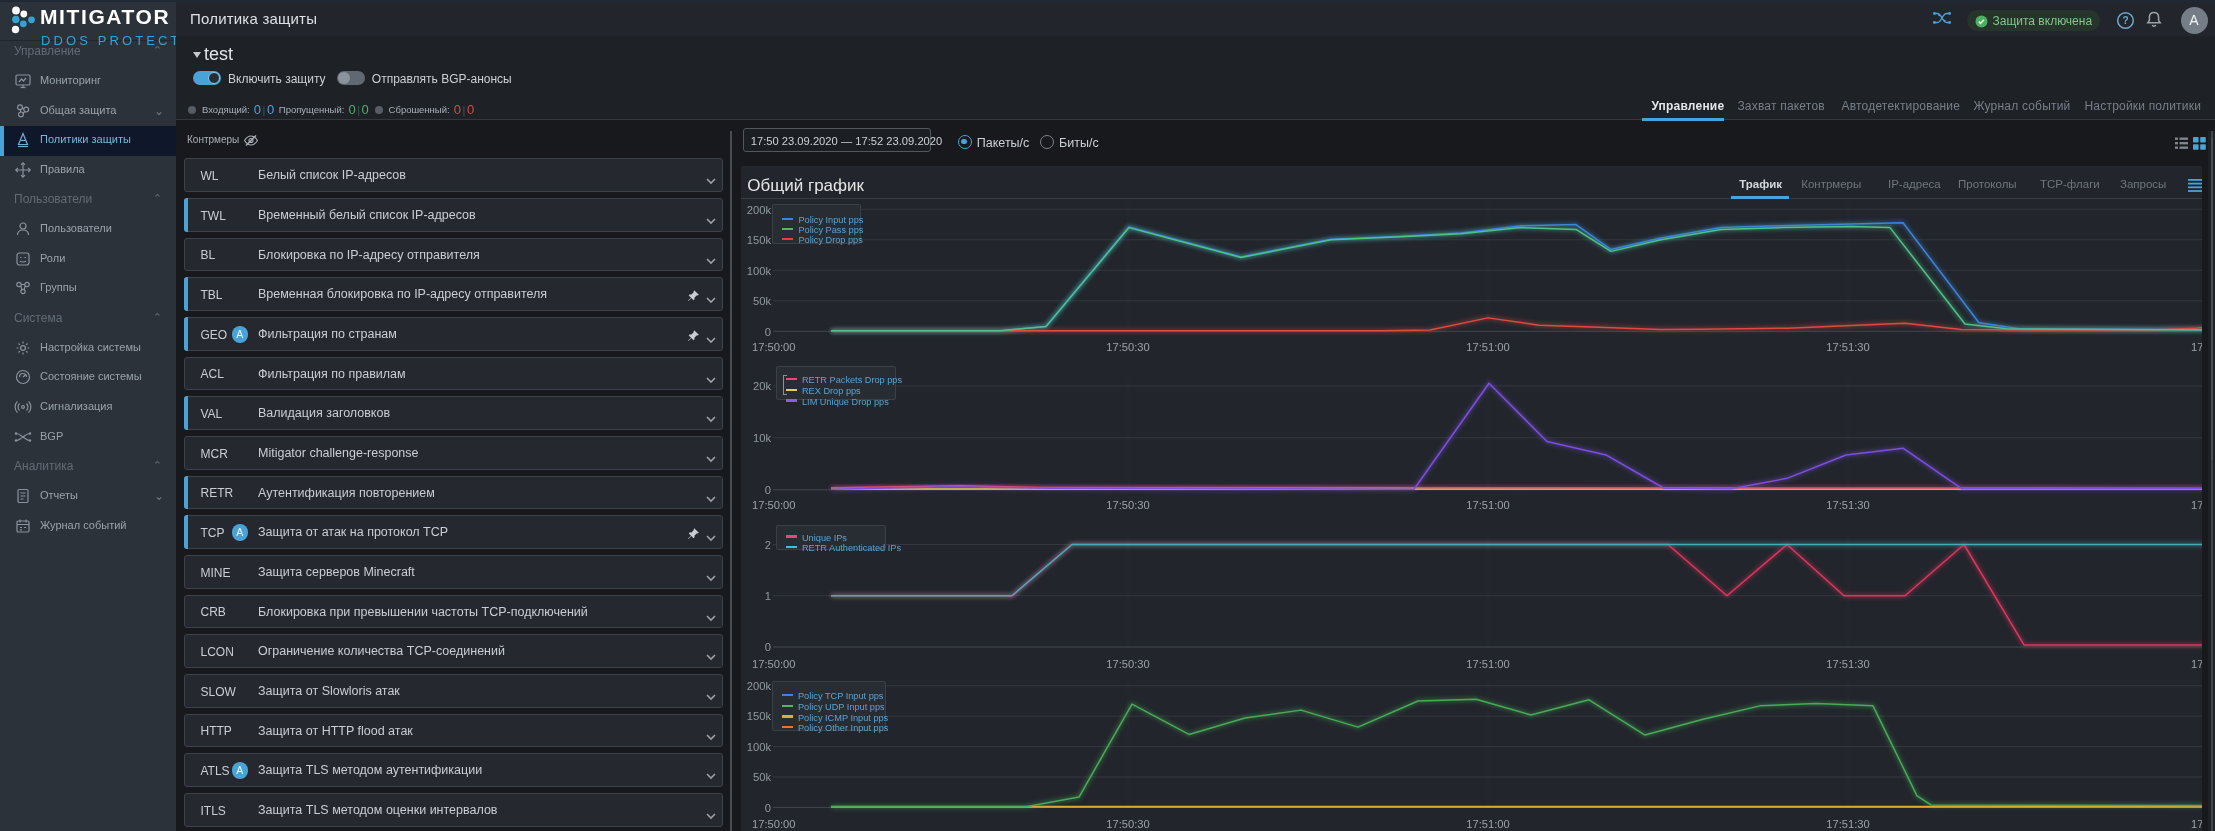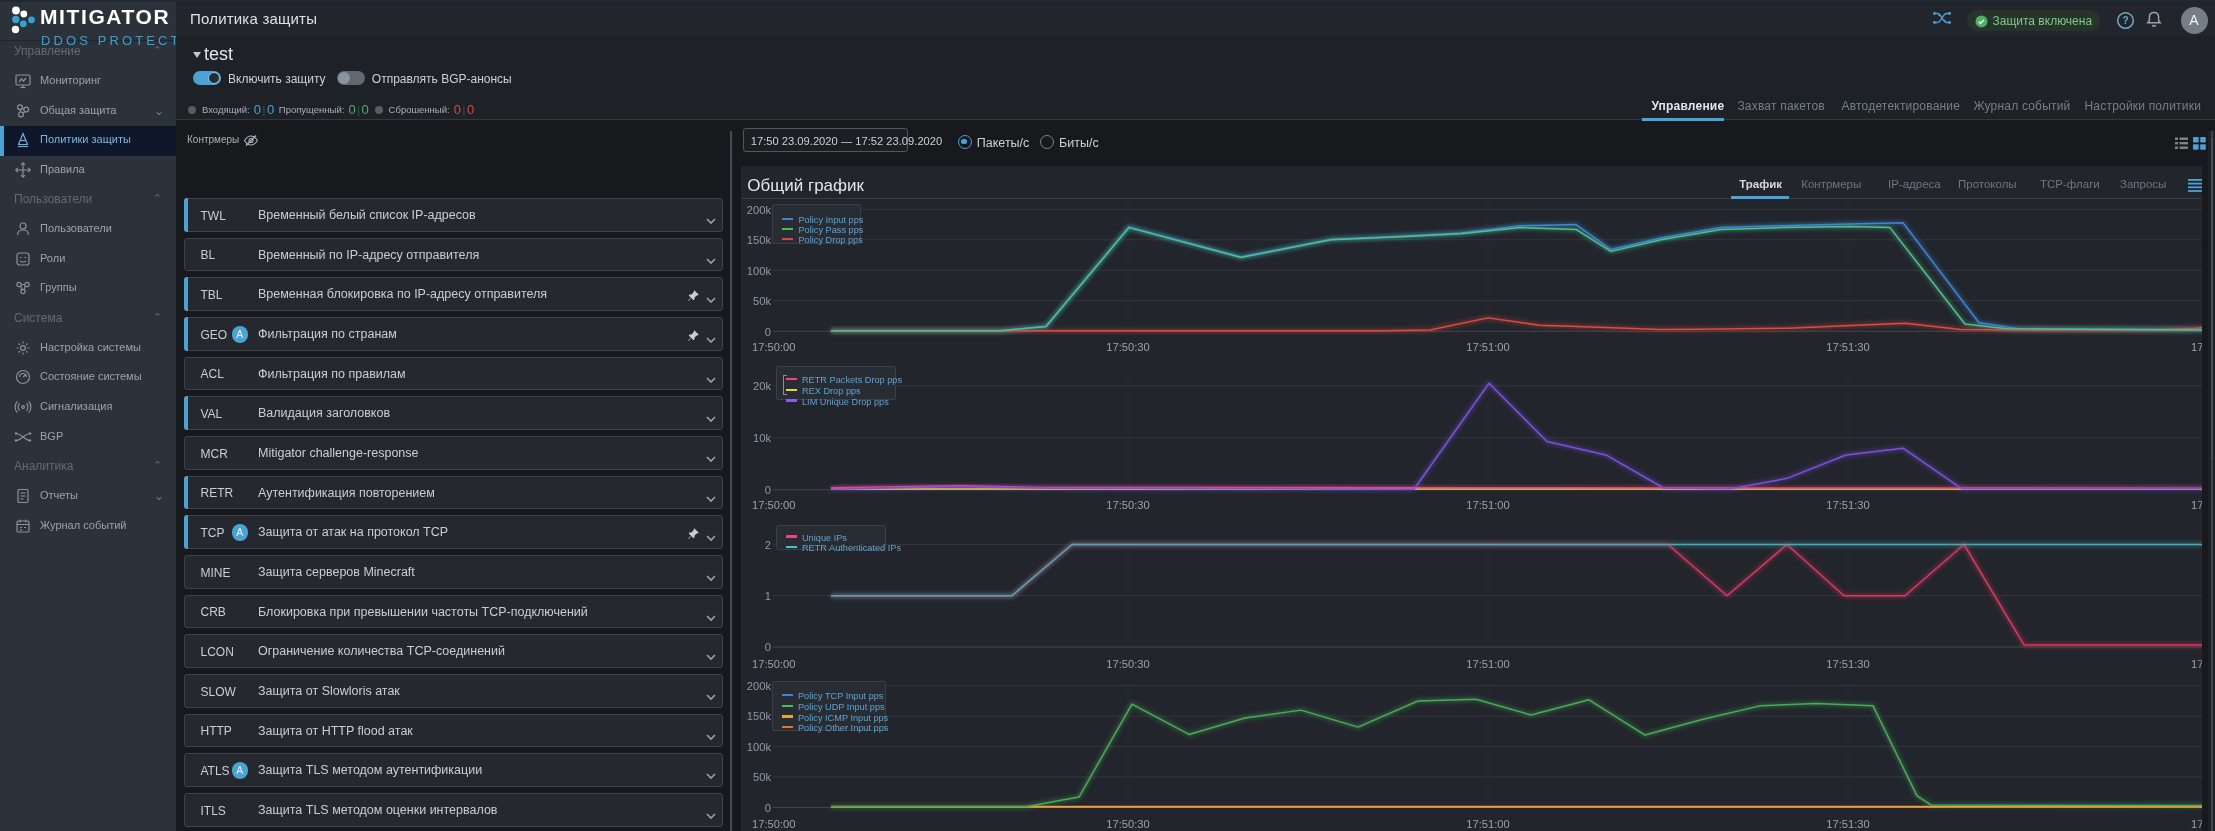--- a/index.html
+++ b/index.html
@@ -45,21 +45,21 @@
 .cbar{position:absolute;left:-1px;top:-1px;width:4px;height:33.5px;background:#4aa3d6;border-radius:3px 0 0 3px}
 .ccode{position:absolute;left:16px;top:9.5px;font-size:12px;color:#c9ced3}
 .cbadge{position:absolute;left:47px;top:8px;width:16.5px;height:16.5px;border-radius:50%;background:#4aa3d6;color:#eef4f8;font-size:10.5px;text-align:center;line-height:17px}
 .cdesc{position:absolute;left:73.5px;top:9px;font-size:12.5px;color:#c9ced3;white-space:nowrap}
 .cpin{position:absolute;right:22px;top:10px}
 .cchev{position:absolute;right:5px;top:12px}
 #lscroll{position:absolute;left:729.5px;top:131px;width:2px;height:700px;background:#454c54}
 #rgutter{position:absolute;left:2207.5px;top:131px;width:7.5px;height:700px;background:#1e2126}
 #rscroll{position:absolute;left:2210.8px;top:131px;width:2.6px;height:700px;background:#3f454d}
 #rscroll2{position:absolute;left:2210.8px;top:138px;width:2.6px;height:322px;background:#4a5059}
-#timebox{position:absolute;left:742.7px;top:128.4px;width:165px;height:23.4px;border:1px solid #51575d;border-radius:3px;background:#1b1e23}
+#timebox{position:absolute;left:742.7px;top:128.4px;width:188px;height:23.4px;border:1px solid #51575d;border-radius:3px;background:#1b1e23}
 #timebox span{position:absolute;left:7px;top:5.5px;font-size:11.2px;color:#ccd1d5;white-space:nowrap}
 .radio{position:absolute;width:14px;height:14px;border-radius:50%;top:135px}
 .radio.sel{border:1.8px solid #4aa3d6}
 .radio.sel i{position:absolute;left:2.6px;top:2.6px;width:5.5px;height:5.5px;border-radius:50%;background:#4aa3d6}
 .radio.un{border:1.8px solid #7a828a}
 .rlab{position:absolute;top:135.5px;font-size:12.5px;color:#ccd1d6}
 #viewicons{position:absolute;left:2175px;top:136px;width:34px;height:14px;display:flex;gap:5px;align-items:center}
 #panel{position:absolute;left:740.8px;top:166px;width:1461.7px;height:665px;background:#22262c;overflow:hidden}
 #panel .ptitle{position:absolute;left:6.5px;top:10px;font-size:17px;color:#e5e5e5}
 #pdivide{position:absolute;left:0;top:32px;width:1461.7px;height:1px;background:#383d44}
@@ -250,31 +250,38 @@
     <div class="tab" style="left:1797.4px">Журнал событий</div>
     <div class="tab" style="left:1908.5px">Настройки политики</div>
     <div id="tabline"></div>
   </div>
   <div id="lpanel-label">Контрмеры</div>
   <div id="eyeoff"><svg width="16" height="13" viewBox="0 0 16 13" fill="none" stroke="#a9b1b9" stroke-width="1.1">
         <path d="M1.5 6.5 C3.5 3.2 5.6 2 8 2 s4.5 1.2 6.5 4.5 C12.5 9.8 10.4 11 8 11 S3.5 9.8 1.5 6.5 Z"></path>
         <circle cx="8" cy="6.5" r="2"></circle>
         <path d="M3 11.5 L13 1.5" stroke-width="1.4"></path>
       </svg></div>
+<div class="card" style="top:158.4px">
+      <div class="ccode">WL</div>
+      <div class="cdesc">Белый список IP-адресов</div>
+      <div class="cchev"><svg width="12" height="8" viewBox="0 0 12 8">
+          <path d="M2 2 L6 6 L10 2" fill="none" stroke="#9aa1a8" stroke-width="1.6"></path>
+        </svg></div>
+    </div>
 <div class="card" style="top:198.1px">
       <div class="cbar"></div>
       <div class="ccode">TWL</div>
       <div class="cdesc">Временный белый список IP-адресов</div>
       <div class="cchev"><svg width="12" height="8" viewBox="0 0 12 8">
           <path d="M2 2 L6 6 L10 2" fill="none" stroke="#9aa1a8" stroke-width="1.6"></path>
         </svg></div>
     </div>
 <div class="card" style="top:237.7px">
       <div class="ccode">BL</div>
-      <div class="cdesc">Временный по IP-адресу отправителя</div>
+      <div class="cdesc">Блокировка по IP-адресу отправителя</div>
       <div class="cchev"><svg width="12" height="8" viewBox="0 0 12 8">
           <path d="M2 2 L6 6 L10 2" fill="none" stroke="#9aa1a8" stroke-width="1.6"></path>
         </svg></div>
     </div>
 <div class="card" style="top:277.4px">
       <div class="cbar"></div>
       <div class="ccode">TBL</div>
       <div class="cdesc">Временная блокировка по IP-адресу отправителя</div>
       <div class="cpin"><svg width="13" height="13" viewBox="0 0 13 13">
           <path fill="#c9ced3" d="M7.2 1.2 L11.8 5.8 L10.6 6.4 L9.9 6.2 L7.6 8.5 L7.4 10.6 L6.5 11.2 L4.3 9 L1.6 11.9 L1.1 11.4 L4 8.7 L1.8 6.5 L2.4 5.6 L4.5 5.4 L6.8 3.1 L6.6 2.4 Z"></path>

